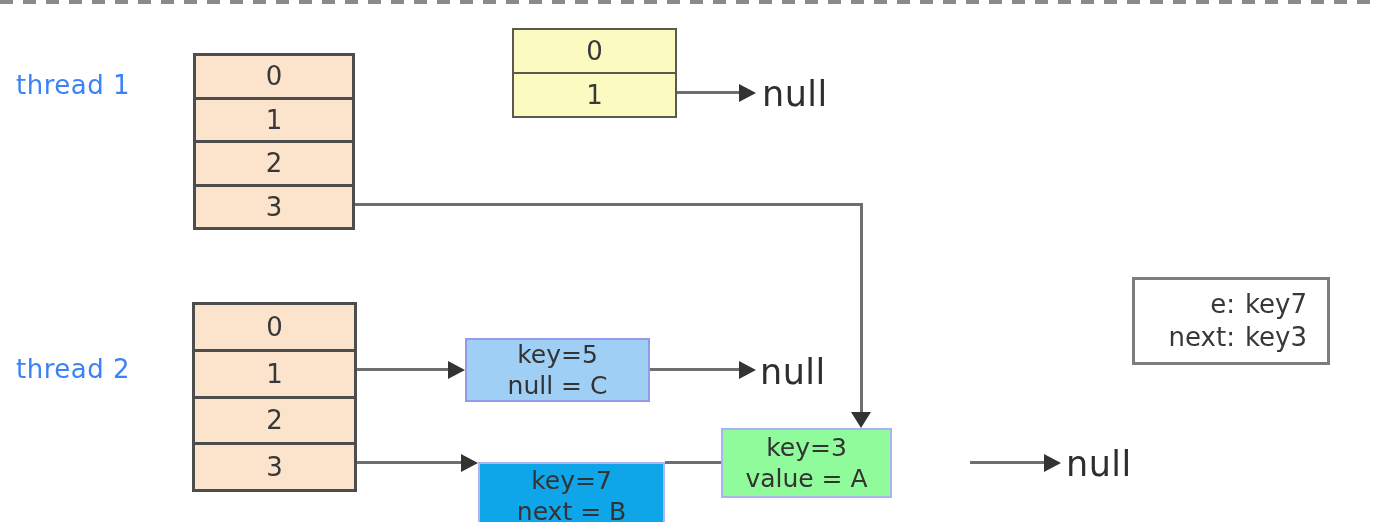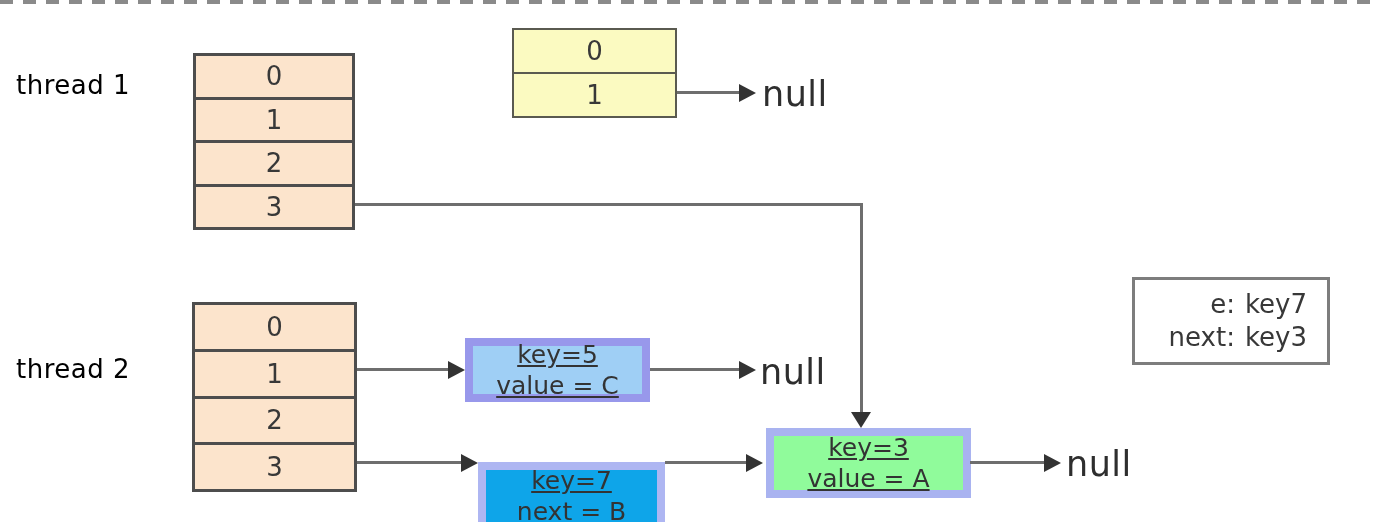--- a/index.html
+++ b/index.html
@@ -8,21 +8,21 @@
     width:1380px;height:522px;
     background:#ffffff;
     font-family:"DejaVu Sans","Liberation Sans",sans-serif;
     color:#383838;
     overflow:hidden;
   }
   .thread-label{
     position:absolute;
     font-size:26px;
     letter-spacing:0.5px;
-    color:#000000;
+    color:#3b82f6;
   }
   .bucket-table{
     position:absolute;
     display:flex;flex-direction:column;
     border:3px solid #4d4d4d;
     background:#FCE4CC;
     box-sizing:border-box;
   }
   .bucket-table.aux{
     background:#FBFAC1;
@@ -49,24 +49,23 @@
   }
   .arrow-down{
     position:absolute;width:0;height:0;
     border-left:10px solid transparent;
     border-right:10px solid transparent;
     border-top:16px solid #333333;
   }
   .node{
     position:absolute;
     display:flex;flex-direction:column;align-items:center;justify-content:center;
-    border:8px solid #1d4ed8;
+    border:2px solid #1d4ed8;
     font-size:25px;line-height:31px;color:#333333;
     box-sizing:border-box;
-    text-decoration:underline;
   }
   .node.key5{background:#9FCFF5;border-color:#9898EB;}
   .node.key7{background:#0ea5e9;border-color:#AEB6F2;margin-top:32px;}
   .node.key3{background:#90FB9B;border-color:#A9B3F0;}
   .null-text{
     position:absolute;
     font-size:35px;color:#2e2e2e;letter-spacing:0.5px;
   }
   .state-box{
     position:absolute;left:1132px;top:277px;width:198px;height:88px;
@@ -114,39 +113,39 @@
     <div class="bucket-cell">1</div>
     <div class="bucket-cell">2</div>
     <div class="bucket-cell">3</div>
   </div>
 
   <div class="hline" style="left:357px;top:368px;width:91px;"></div>
   <div class="arrow-right" style="left:448px;top:361px;"></div>
 
   <div class="node key5" style="left:465px;top:338px;width:185px;height:64px;">
     <div>key=5</div>
-    <div>value = C</div>
+    <div>null = C</div>
   </div>
 
   <div class="hline" style="left:650px;top:368px;width:89px;"></div>
   <div class="arrow-right" style="left:739px;top:361px;"></div>
   <div class="null-text" style="left:760px;top:352px;">null</div>
 
   <div class="hline" style="left:357px;top:461px;width:104px;"></div>
   <div class="arrow-right" style="left:461px;top:454px;"></div>
 
   <div class="node key7" style="left:478px;top:430px;width:187px;height:68px;">
     <div>key=7</div>
     <div>next = B</div>
   </div>
 
   <div class="hline" style="left:665px;top:461px;width:81px;"></div>
   <div class="arrow-right" style="left:746px;top:454px;"></div>
 
-  <div class="node key3" style="left:766px;top:428px;width:205px;height:70px;">
+  <div class="node key3" style="left:721px;top:428px;width:171px;height:70px;">
     <div>key=3</div>
     <div>value = A</div>
   </div>
 
   <div class="hline" style="left:970px;top:461px;width:74px;"></div>
   <div class="arrow-right" style="left:1044px;top:454px;"></div>
   <div class="null-text" style="left:1066px;top:444px;">null</div>
 
   <div class="state-box">
     <div class="state-row">

